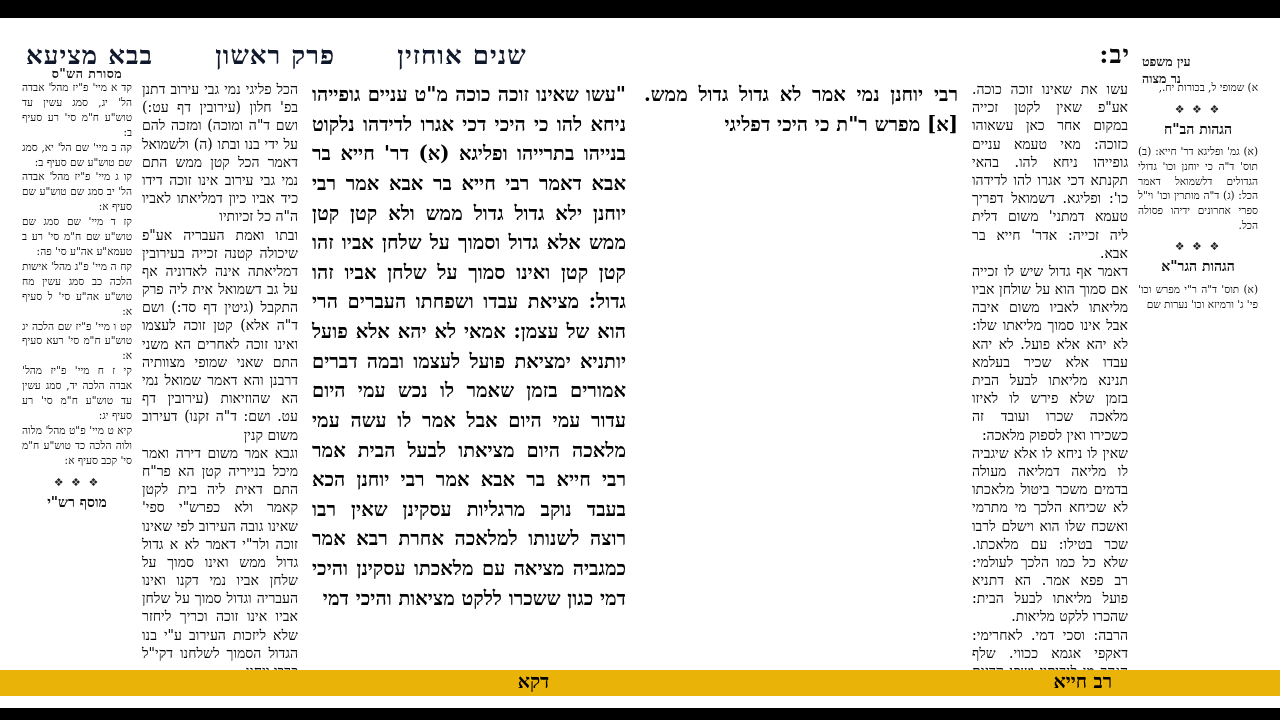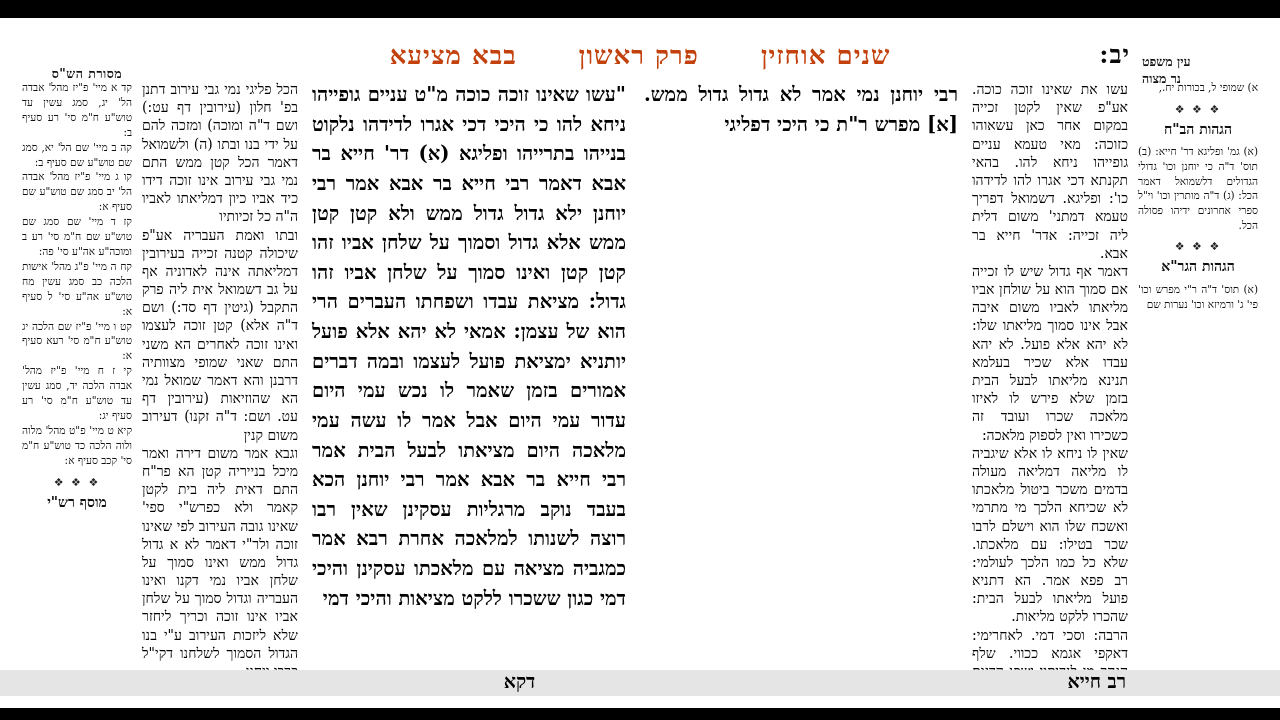--- a/index.html
+++ b/index.html
@@ -60,25 +60,25 @@
     font-family: "DejaVu Serif", serif;
     font-size: 25px;
     font-weight: bold;
     letter-spacing: 1px;
     color: #0a0a0a;
   }
   .header-title {
     position: absolute;
     left: 0; right: 0;
     top: 22px;
-    text-align: center;
+    text-align: left;
     font-family: "DejaVu Serif", serif;
     font-size: 26px;
     font-weight: bold;
-    color: #c2410c;
+    color: #0f172a;
     letter-spacing: 1px;
   }
   .header-title span { margin: 0 26px; }
   .masoret-head {
     position: absolute;
     left: 22px;
     top: 48px;
     width: 130px;
     text-align: center;
     font-family: "DejaVu Serif", serif;
@@ -184,27 +184,27 @@
   }
 
   
   .bottom-strip {
     position: absolute;
     left: 0;
     bottom: 12px;
     width: 1280px;
     height: 26px;
     overflow: hidden;
-    background: #e5e5e5;
+    background: #eab308;
     direction: rtl;
     display: flex;
     flex-direction: row-reverse;
     padding: 0 18px;
     box-sizing: border-box;
-    gap: 8px;
+    gap: 22px;
     z-index: 5;
   }
   .strip-seg {
     font-family: "DejaVu Serif", serif;
     font-size: 19px;
     font-weight: 600;
     color: #000;
     white-space: nowrap;
     overflow: hidden;
   }
@@ -239,21 +239,21 @@
         <div>נר מצוה</div>
       </div>
     </div>
 
     <div class="body">
 
       <div class="col col-ein">
         <div>קד א מיי' פ"יז מהל' אבדה הל' יג, סמג עשין עד טוש"ע ח"מ סי' רע סעיף ב:</div>
         <div>קה ב מיי' שם הל' יא, סמג שם טוש"ע שם סעיף ב:</div>
         <div>קו ג מיי' פ"יז מהל' אבדה הל' יב סמג שם טוש"ע שם סעיף א:</div>
-        <div>קז ד מיי' שם סמג שם טוש"ע שם ח"מ סי' רע ב ומוכה"ע אה"ע סי' פה:</div>
+        <div>קז ד מיי' שם סמג שם טוש"ע שם ח"מ סי' רע ב טעמא"ע אה"ע סי' פה:</div>
         <div>קח ה מיי' פ"ג מהל' אישות הלכה כב סמג עשין מח טוש"ע אה"ע סי' ל סעיף א:</div>
         <div>קט ו מיי' פ"יז שם הלכה יג טוש"ע ח"מ סי' רעא סעיף א:</div>
         <div>קי ז ח מיי' פ"יז מהל' אבדה הלכה יד, סמג עשין עד טוש"ע ח"מ סי' רע סעיף יג:</div>
         <div>קיא ט מיי' פ"ט מהל' מלוה ולוה הלכה כד טוש"ע ח"מ סי' קכב סעיף א:</div>
         <div class="sep">❖ ❖ ❖</div>
         <div class="sub-head">מוסף רש"י</div>
       </div>
 
       <div class="col col-rashi">
         <div>הכל פליגי נמי גבי עירוב דתנן בפ' חלון (עירובין דף עט:) ושם ד"ה ומוכה) ומזכה להם על ידי בנו ובתו (ה) ולשמואל דאמר הכל קטן ממש התם נמי גבי עירוב אינו זוכה דידו כיד אביו כיון דמליאתו לאביו ה"ה כל זכיותיו</div>

